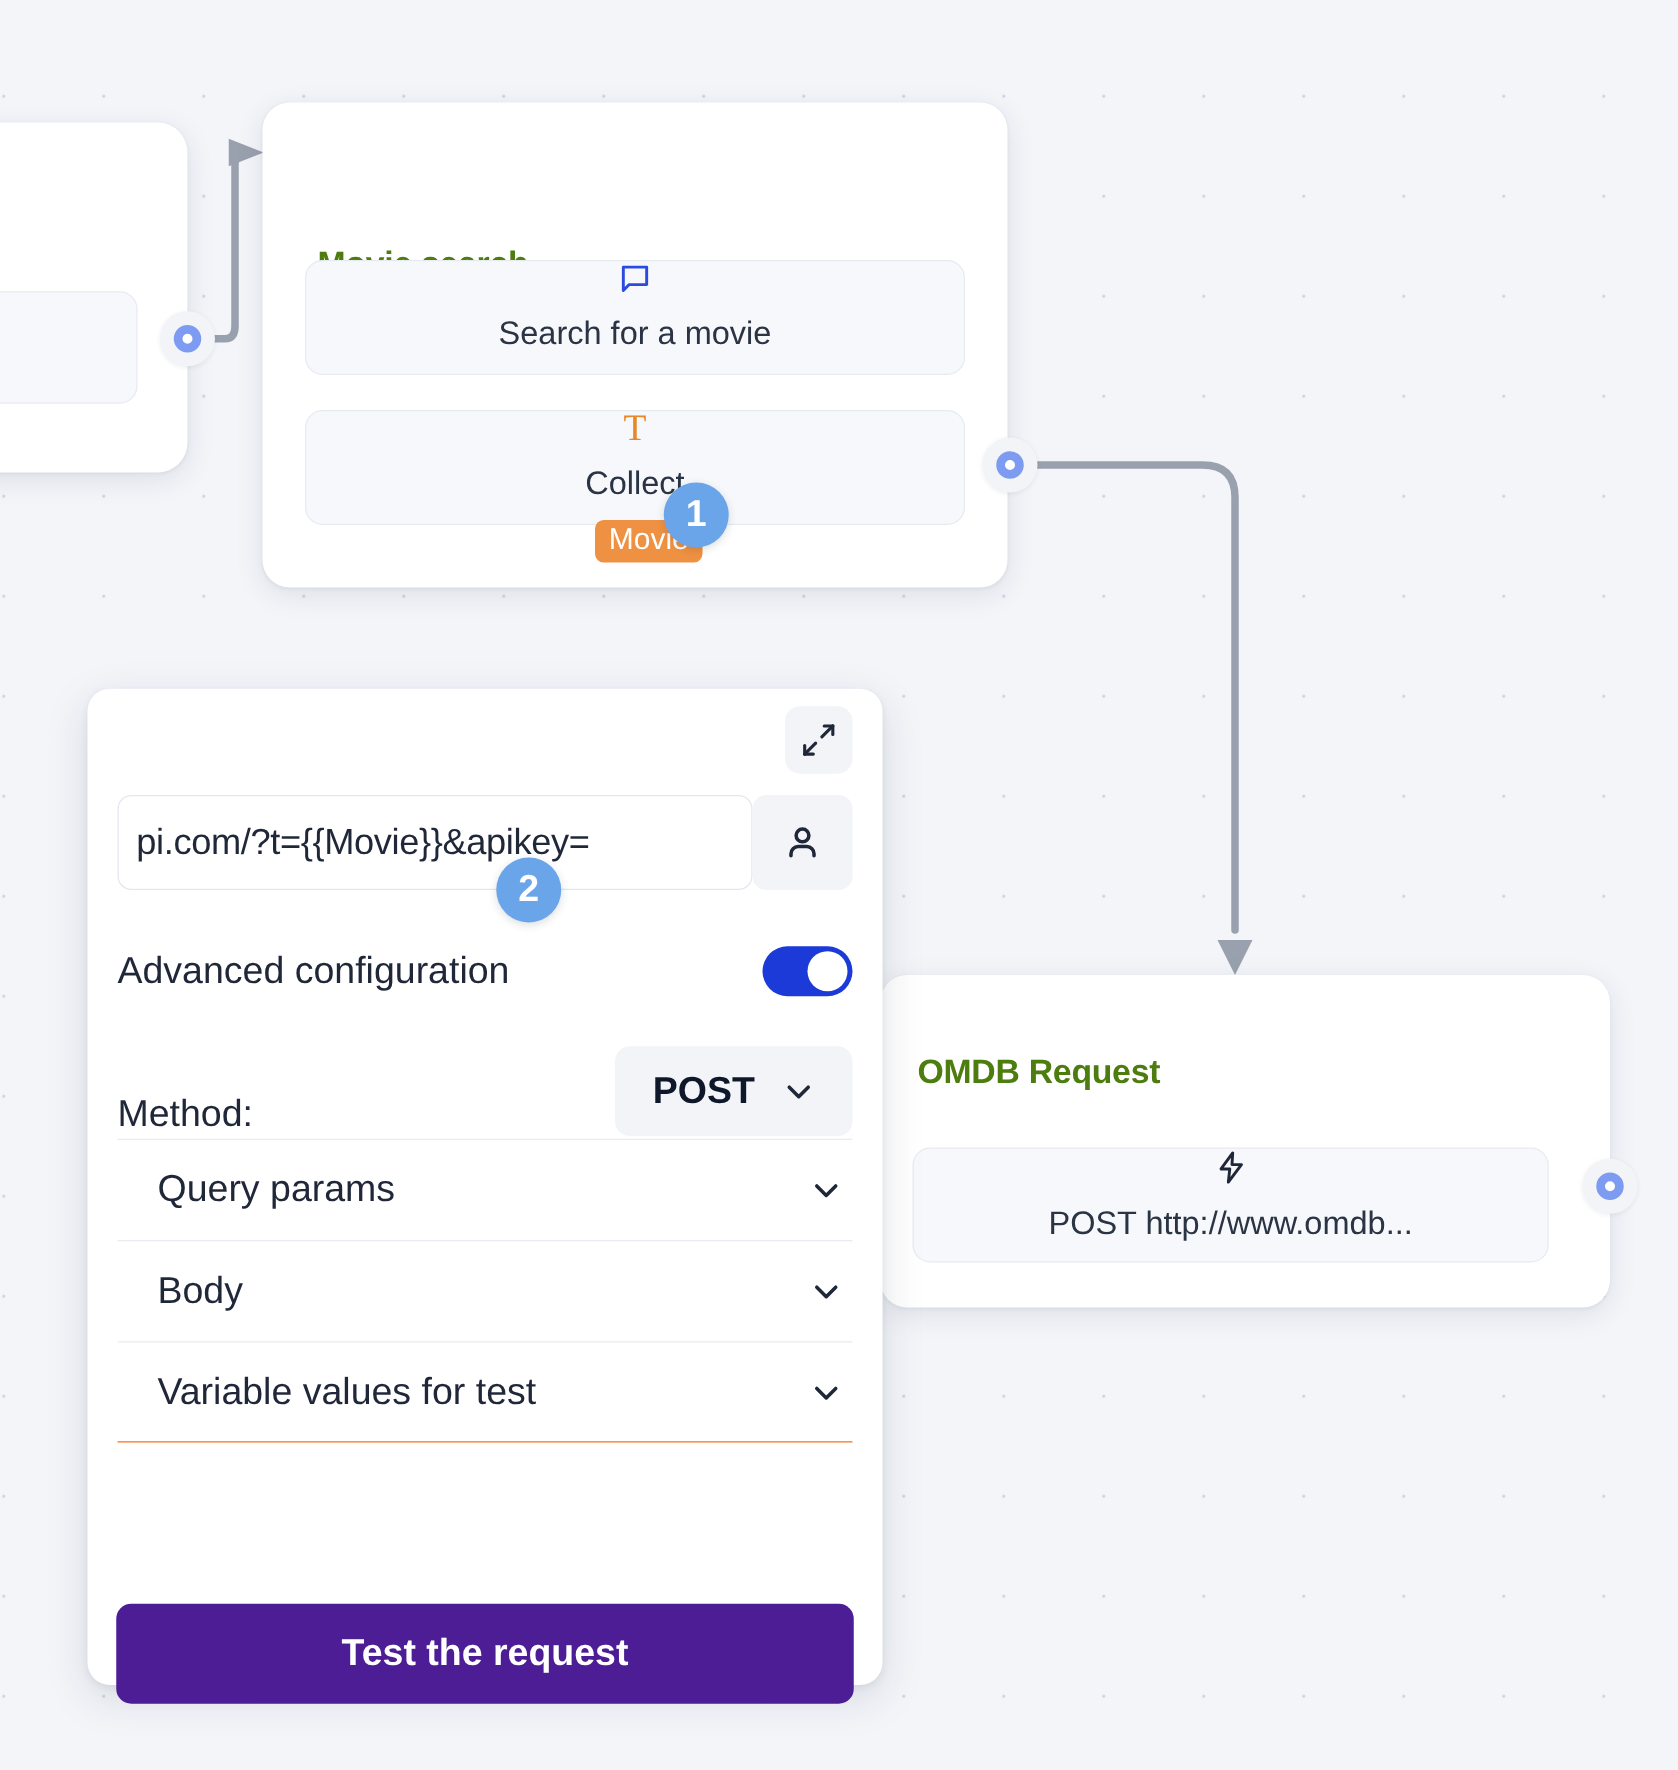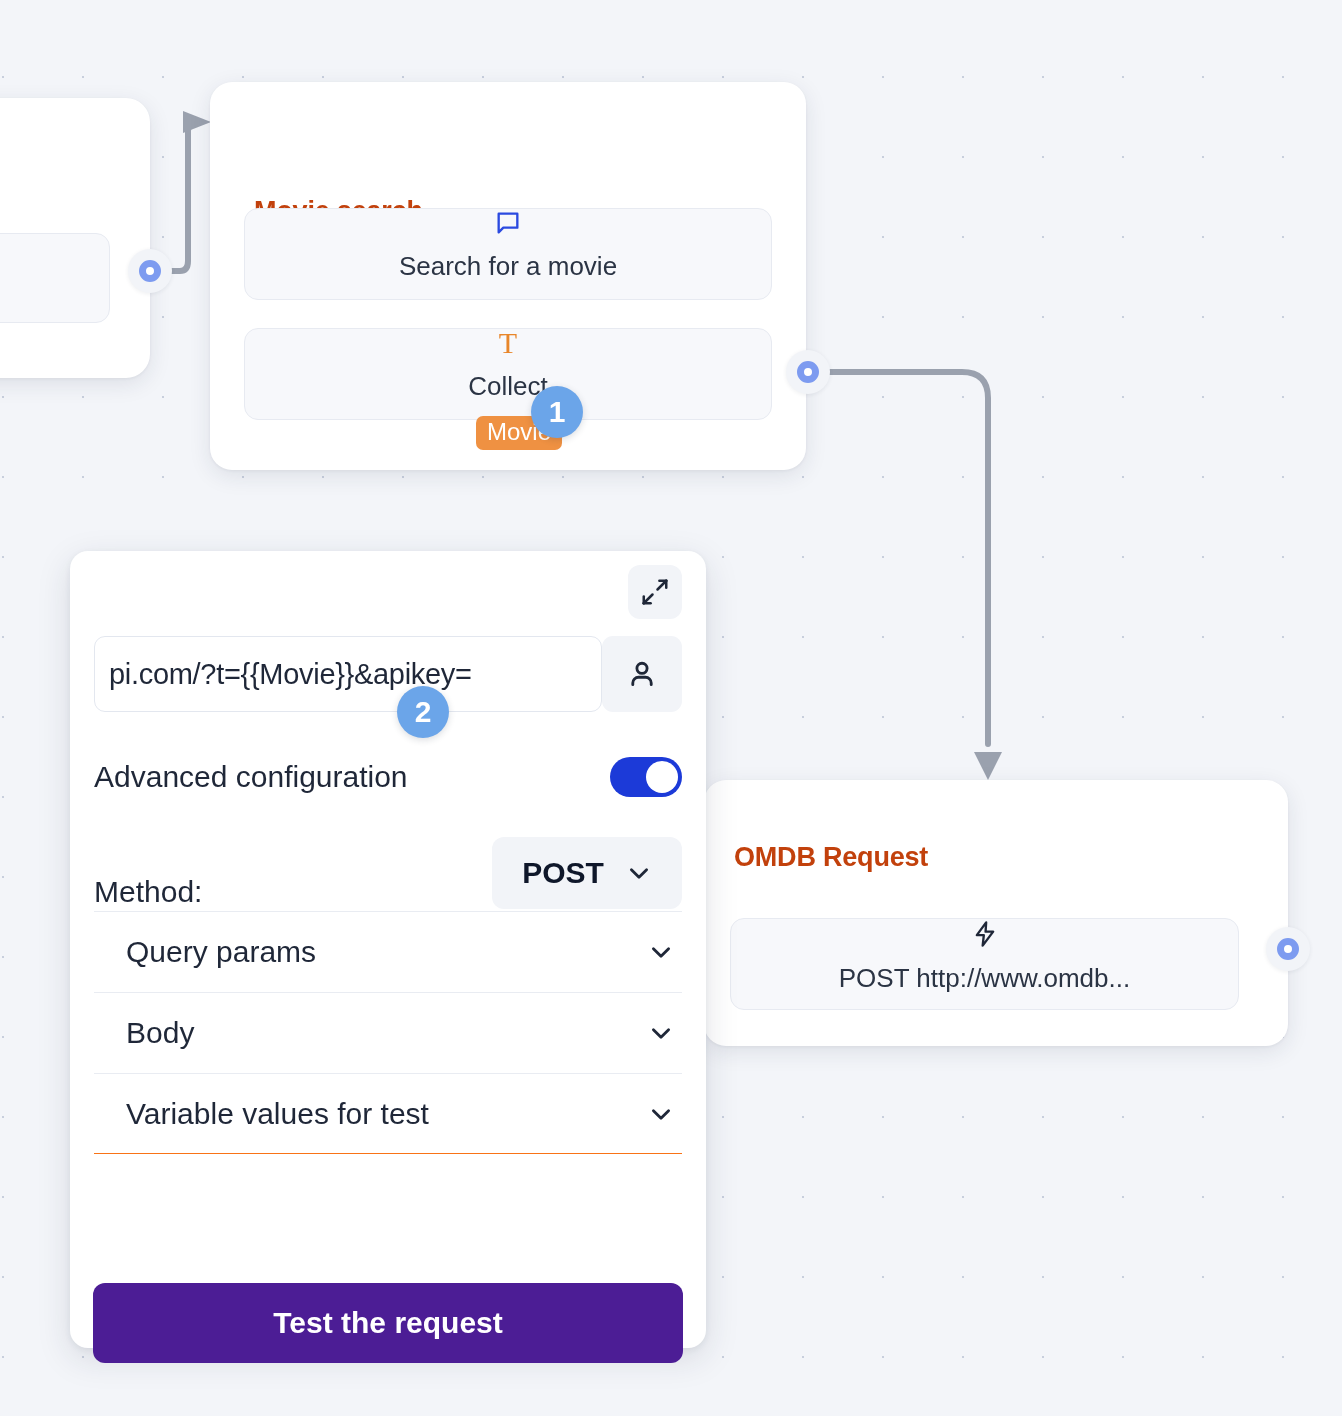--- a/index.html
+++ b/index.html
@@ -18,21 +18,21 @@
 
   
   svg.edges{position:absolute;left:0;top:0;width:1342px;height:1416px;pointer-events:none;}
 
   
   .node{
     position:absolute;background:#ffffff;border-radius:22px;
     box-shadow:0 6px 22px rgba(31,41,64,.10), 0 1px 3px rgba(31,41,64,.06);
   }
   .node-title{
-    font-size:27px;font-weight:bold;color:#c2410c;letter-spacing:-.2px;
+    font-size:27px;font-weight:bold;color:#4d7c0f;letter-spacing:-.2px;
   }
   .slot{
     background:#f7f8fb;border:1px solid #e7eaf1;border-radius:14px;
     display:flex;align-items:center;gap:14px;
     font-size:26px;color:#2b3444;flex-direction:column;
   }
 
   
   #node-trigger{left:-150px;top:98px;width:300px;height:280px;border-radius:24px;}
   #node-trigger .slot{position:absolute;left:28px;top:135px;width:230px;height:88px;}

